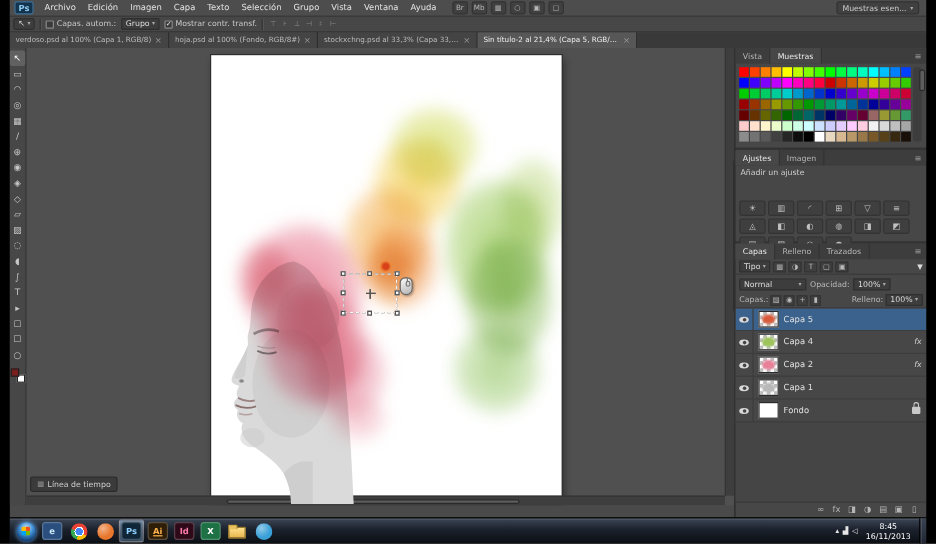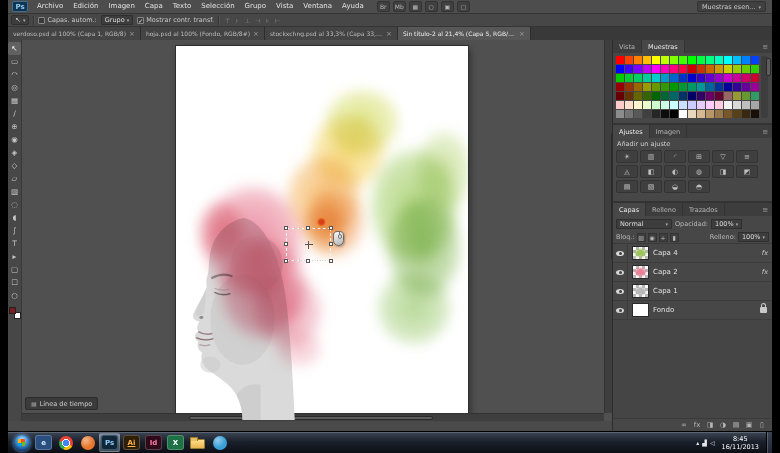--- a/index.html
+++ b/index.html
@@ -77,21 +77,21 @@
   .ptab { padding:0 6px; display:flex; align-items:center; border-right:1px solid #333; white-space:nowrap; }
   .ptab.active { background:#474747; color:#eaeaea; }
   .pmenu { margin-left:auto; display:flex; align-items:center; padding-right:4px; color:#9a9a9a; font-size:7px; }
   .swpanel { height:83px; }
   .swbody { display:flex; padding:3px 2px 3px 3px; }
   .swgrid { display:grid; grid-template-columns:repeat(16,8px); grid-auto-rows:8px; gap:1px; }
   .swatch { width:8px; height:8px; }
   .swscroll { width:7px; background:#3d3d3d; margin-left:2px; position:relative; border-radius:2px; }
   .swscroll .thumb { position:absolute; top:2px; left:1px; width:5px; height:18px; background:#5d5d5d; border-radius:2px; }
   .adjpanel { height:76px; }
-  .addlabel { font-size:6.5px; color:#cfcfcf; padding:2px 4px 1px; }
+  .addlabel { font-size:6.5px; color:#cfcfcf; padding:2px 4px 18px; }
   .adjicons { display:flex; flex-wrap:wrap; gap:2px; padding:1px 3px 3px; }
   .adjicon { width:22px; height:13px; background:#3f3f3f; border:1px solid #333; border-radius:2px; color:#c0c0c0; font-size:7px; display:flex; align-items:center; justify-content:center; }
   .layerspanel { flex:1; display:flex; flex-direction:column; }
   .filterrow { height:13px; display:flex; align-items:center; gap:2px; padding:0 3px; border-bottom:1px solid #3a3a3a; }
   .filtericons { display:flex; gap:2px; }
   .filtericon { width:11px; height:9px; background:#3f3f3f; border:1px solid #333; font-size:6px; color:#bbb; display:flex; align-items:center; justify-content:center; }
   .funnel { margin-left:auto; color:#ddd; font-size:6px; }
   .blendrow { height:15px; display:flex; align-items:center; gap:3px; padding:0 3px; }
   .dropdown.blend { width:56px; justify-content:space-between; }
   .plabel { font-size:6.5px; color:#b8b8b8; white-space:nowrap; }
@@ -474,46 +474,69 @@
 
       <div class="panel layerspanel">
         <div class="phead">
           <div class="ptabs">
               <div class="ptab active">Capas</div>
               <div class="ptab">Relleno</div>
               <div class="ptab">Trazados</div>
             </div>
           <div class="pmenu">≡</div>
         </div>
+        <div class="filterrow">
+          <div class="dropdown">
+            <span>Tipo</span>
+            <span class="caret">▾</span>
+          </div>
+          <div class="filtericons">
+              <div class="filtericon">▦</div>
+              <div class="filtericon">◑</div>
+              <div class="filtericon">T</div>
+              <div class="filtericon">▢</div>
+              <div class="filtericon">▣</div>
+            </div>
+          <div class="funnel">▼</div>
+        </div>
         <div class="blendrow">
           <div class="dropdown blend">
             <span>Normal</span>
             <span class="caret">▾</span>
           </div>
           <span class="plabel">Opacidad:</span>
           <div class="valuebox">
             <span>100%</span>
             <span class="caret">▾</span>
           </div>
         </div>
         <div class="lockrow">
-          <span class="plabel">Bloq.:</span>
+          <span class="plabel">Capas.:</span>
           <div class="lockicons">
               <div class="lockicon">▨</div>
               <div class="lockicon">◉</div>
               <div class="lockicon">+</div>
               <div class="lockicon">▮</div>
             </div>
           <span class="plabel" style="margin-left:auto">Relleno:</span>
           <div class="valuebox">
             <span>100%</span>
             <span class="caret">▾</span>
           </div>
         </div>
         <div class="layerlist">
+            <div class="layer-row selected">
+              <div class="eye">
+                <div class="eyeball"></div>
+              </div>
+              <div class="thumb checker">
+                <div class="blob" style="background: rgb(216, 90, 58);"></div>
+              </div>
+              <div class="lname">Capa 5</div>
+            </div>
             <div class="layer-row">
               <div class="eye">
                 <div class="eyeball"></div>
               </div>
               <div class="thumb checker">
                 <div class="blob" style="background: rgb(156, 196, 90);"></div>
               </div>
               <div class="lname">Capa 4</div>
               <div class="fxbadge">fx</div>
             </div>

